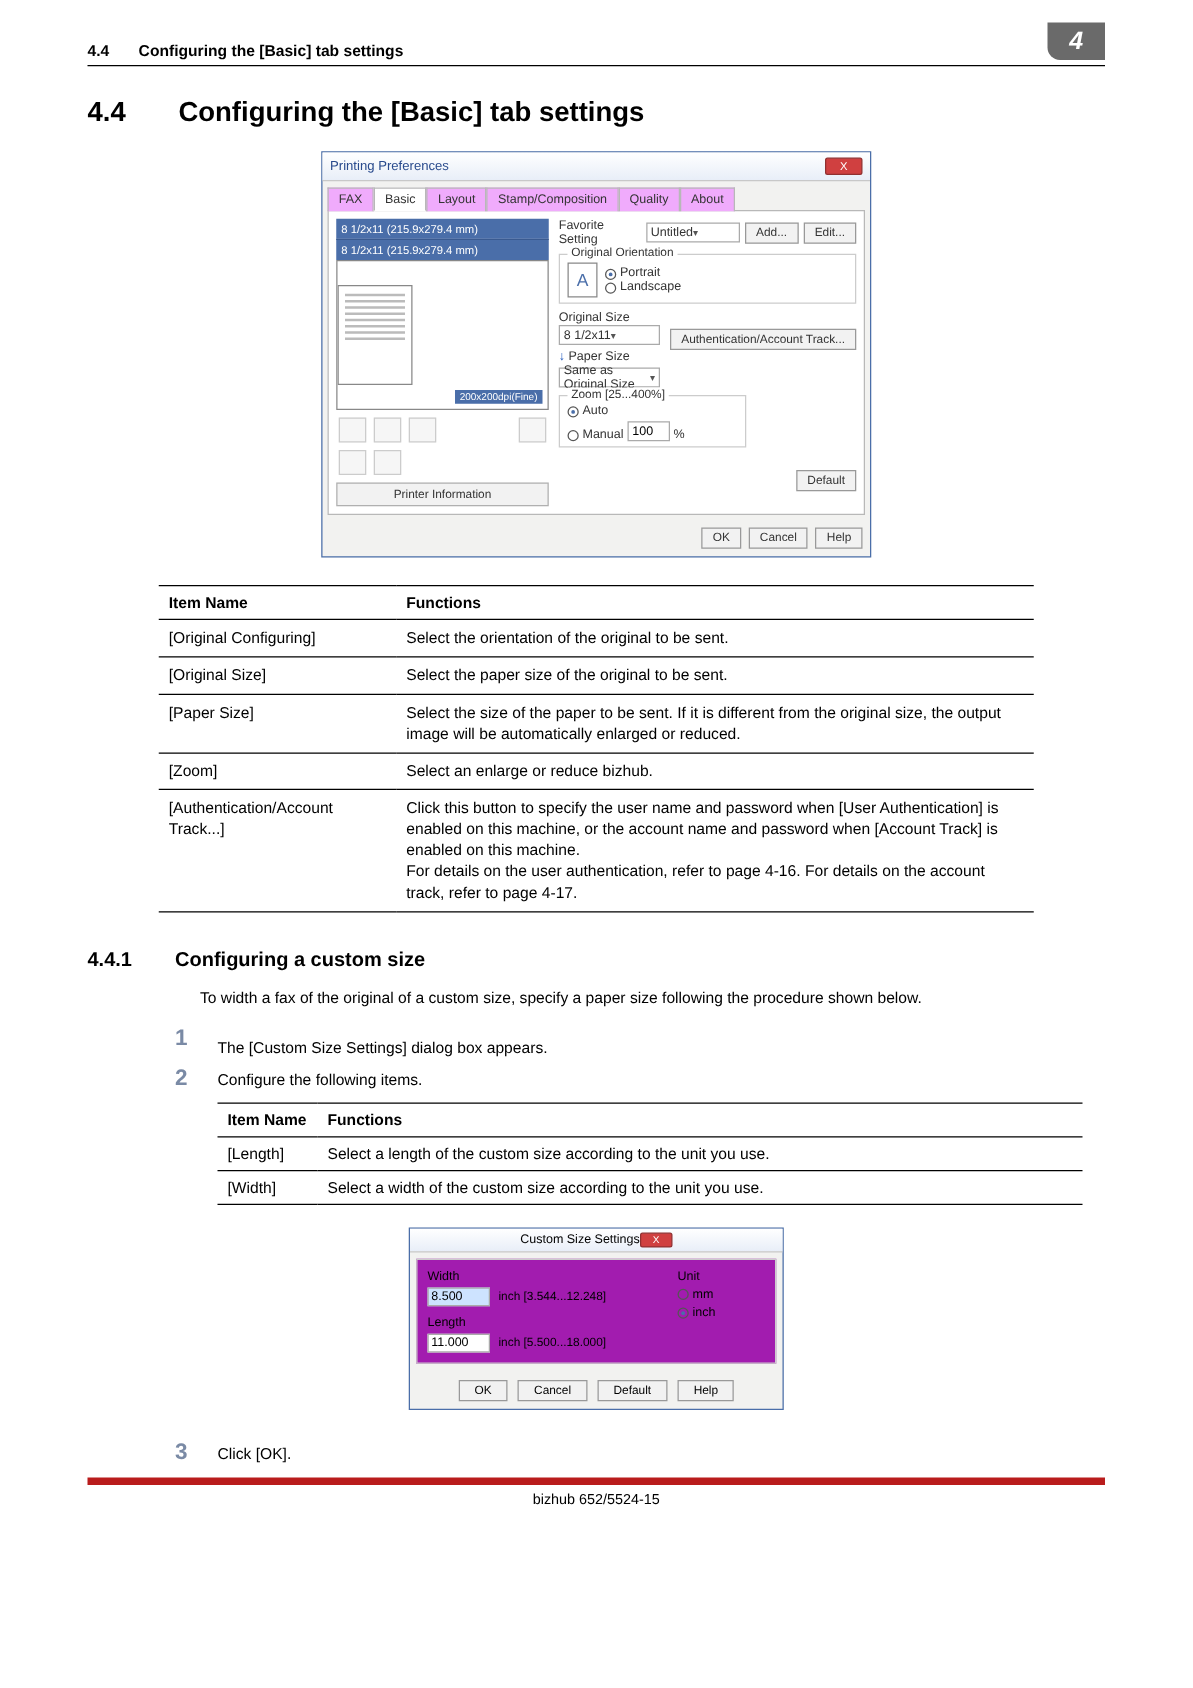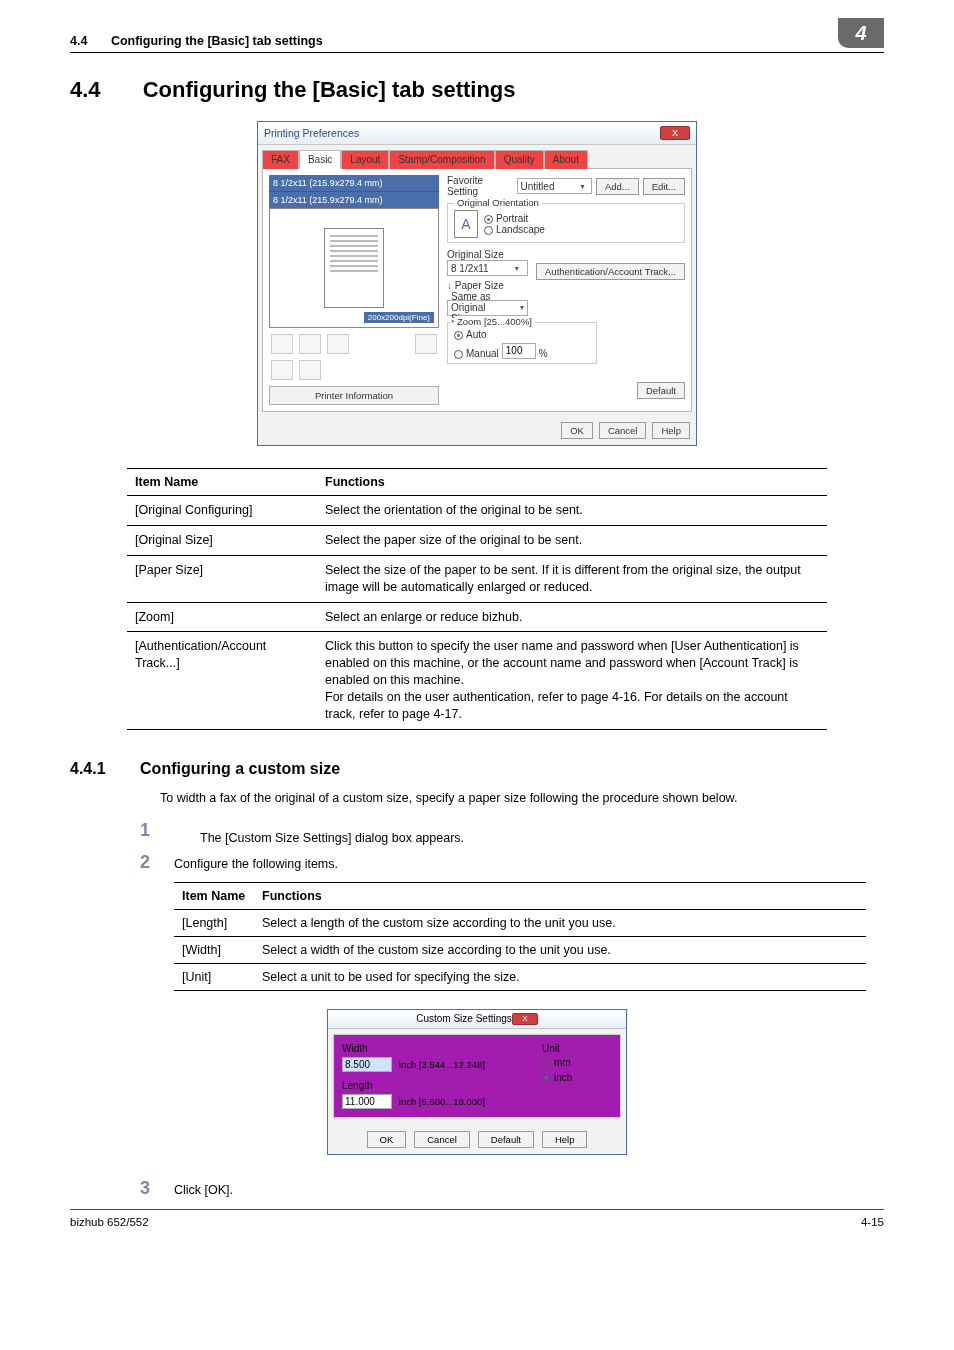--- a/index.html
+++ b/index.html
@@ -66,36 +66,36 @@
   }
   .win .titlebar .ttl { font-size: 10.5px; color: #2a4b8d; }
   .win .titlebar .close {
     background: #d04040; color: #fff; font-size: 9px;
     width: 30px; height: 14px; display: flex; align-items: center; justify-content: center;
     border: 1px solid #903030; border-radius: 2px;
   }
   .win .tabs { display: flex; padding: 4px 4px 0 4px; gap: 0; }
   .win .tab {
     padding: 3px 8px; font-size: 10px; border: 1px solid #b8b8b8;
-    border-bottom: none; background: #ef4444; position: relative; top: 1px;
+    border-bottom: none; background: #f0abfc; position: relative; top: 1px;
   }
   .win .tab.active { background: #fff; border-bottom: 1px solid #fff; }
   .win .body {
     margin: 0 4px 4px 4px; background: #fff; border: 1px solid #b8b8b8;
     padding: 6px; display: flex; gap: 8px;
   }
   .win .preview {
     width: 170px;
   }
   .win .preview .hdr {
     background: #4a6ea9; color: #fff; font-size: 9px; padding: 3px 4px;
   }
   .win .preview .page {
     border: 1px solid #888; height: 120px; background: #fff;
-    display: flex; align-items: center; justify-content: center; position: relative;
+    display: flex; align-items: center; justify-content: flex-start; position: relative;
   }
   .win .preview .page .sheet {
     width: 60px; height: 80px; border: 1px solid #888; background: #fff;
     padding: 6px 5px;
   }
   .win .preview .page .sheet .ln { height: 2px; background: #bbb; margin-bottom: 3px; }
   .win .preview .res {
     position: absolute; right: 4px; bottom: 4px; background: #4a6ea9; color: #fff;
     font-size: 8px; padding: 1px 4px;
   }
@@ -106,21 +106,21 @@
   .win .preview .btn-pi {
     width: 100%; border: 1px solid #b0b0b0; background: #f2f2f2;
     padding: 3px; text-align: center; font-size: 9.5px;
   }
   .win .controls { flex: 1; font-size: 10px; }
   .win .row { display: flex; align-items: center; gap: 4px; margin-bottom: 6px; }
   .win .lbl { font-size: 10px; }
   .win select, .win .fakesel, .win input[type=text] {
     font-size: 10px; border: 1px solid #aaa; background: #fff; padding: 1px 3px; height: 16px;
   }
-  .win .fakesel { display: inline-flex; align-items: center; width: 130px; gap: 26px; }
+  .win .fakesel { display: inline-flex; align-items: center; width: 130px; }
   .win .fakesel .arrow { font-size: 8px; color: #555; }
   .win .btn {
     font-size: 9.5px; border: 1px solid #999; background: #f2f2f2;
     padding: 2px 8px; display: inline-block;
   }
   .win .grp {
     border: 1px solid #ccc; padding: 6px 6px 4px 6px; margin-bottom: 6px; position: relative;
   }
   .win .grp .gl {
     position: absolute; top: -7px; left: 6px; background: #fff; padding: 0 3px; font-size: 9.5px;
@@ -165,21 +165,21 @@
     font-size: 16px; font-weight: bold; margin: 8px 0 12px 0;
   }
   h2.subsection .num { margin-right: 30px; }
   p.body { font-size: 12.5px; margin: 0 0 14px 90px; line-height: 1.4; }
   .step { display: flex; margin: 0 0 6px 70px; font-size: 12.5px; }
   .step .n {
     width: 34px; font-size: 18px; color: #7a8aa5; font-weight: bold;
     font-family: Arial, sans-serif; line-height: 1;
   }
   .step .t { flex:1; line-height: 1.45; padding-top:2px; }
-  .step .t .sub { margin-top: 6px; margin-left: 26px; }
+  .step .t .sub { margin-top: 6px; }
 
   table.info2 {
     width: 692px;
     margin: 8px 0 18px 104px;
     border-collapse: collapse;
     font-size: 12.5px;
   }
   table.info2 th {
     text-align: left; font-weight: bold;
     border-top: 1.5px solid #000;
@@ -219,22 +219,22 @@
   .csz .range { font-size:9.5px; margin-left:4px; }
   .csz .radio { display:flex; align-items:center; gap:3px; font-size:10px; margin-bottom:4px; }
   .csz .r { width:9px; height:9px; border:1px solid #555; border-radius:50%; display:inline-block; position:relative; }
   .csz .r.on::after { content:''; position:absolute; inset:2px; background:#4a6ea9; border-radius:50%; }
   .csz .btnrow { display:flex; justify-content:center; gap:8px; padding:8px 0 6px; }
   .csz .btn {
     font-size:9.5px; border:1px solid #999; background:#f2f2f2; padding:2px 12px;
   }
 
   .page-footer {
-    display:flex; justify-content:space-between; font-size:11.5px;
-    border-top:1px solid #b91c1c; padding-top:6px; margin-top:10px;
+    display:flex; justify-content:center; font-size:11.5px;
+    border-top:6px solid #b91c1c; padding-top:6px; margin-top:10px;
   }
 </style>
 </head>
 <body>
 
 <div class="top-bar">
   <div class="left">
     <span class="secnum">4.4</span>
     <span>Configuring the [Basic] tab settings</span>
   </div>
@@ -417,24 +417,20 @@
     <th>Functions</th>
   </tr>
   <tr>
         <td class="c1">[Length]</td>
         <td>Select a length of the custom size according to the unit you use.</td>
       </tr>
   <tr>
         <td class="c1">[Width]</td>
         <td>Select a width of the custom size according to the unit you use.</td>
       </tr>
-  <tr>
-        <td class="c1">[Unit]</td>
-        <td>Select a unit to be used for specifying the size.</td>
-      </tr>
 </tbody>
   </table>
 
 <div class="csz-wrap">
   <div class="csz">
     <div class="titlebar">
       <span>Custom Size Settings</span>
       <span class="close">X</span>
     </div>
     <div class="inner">

